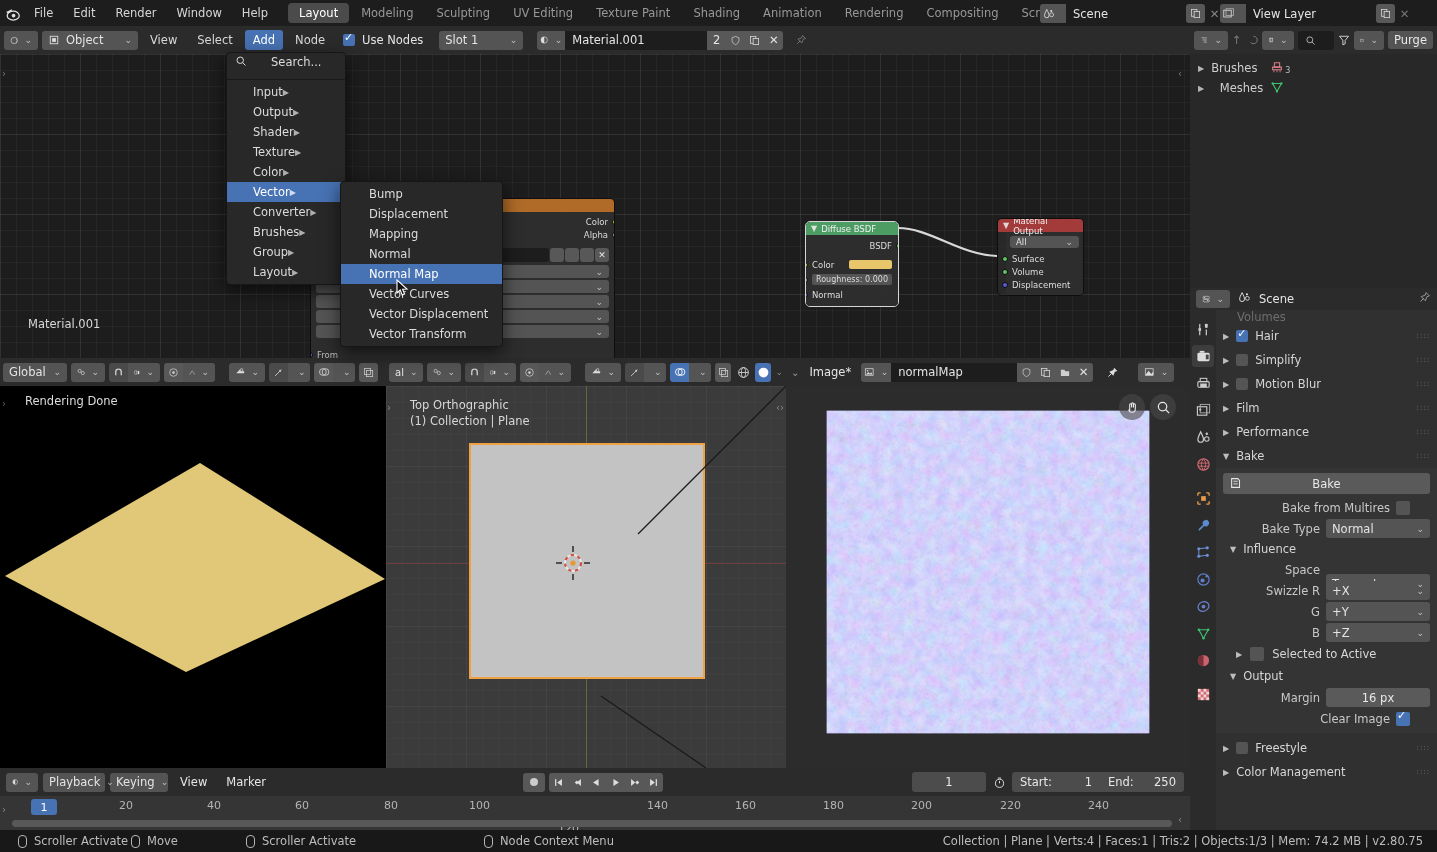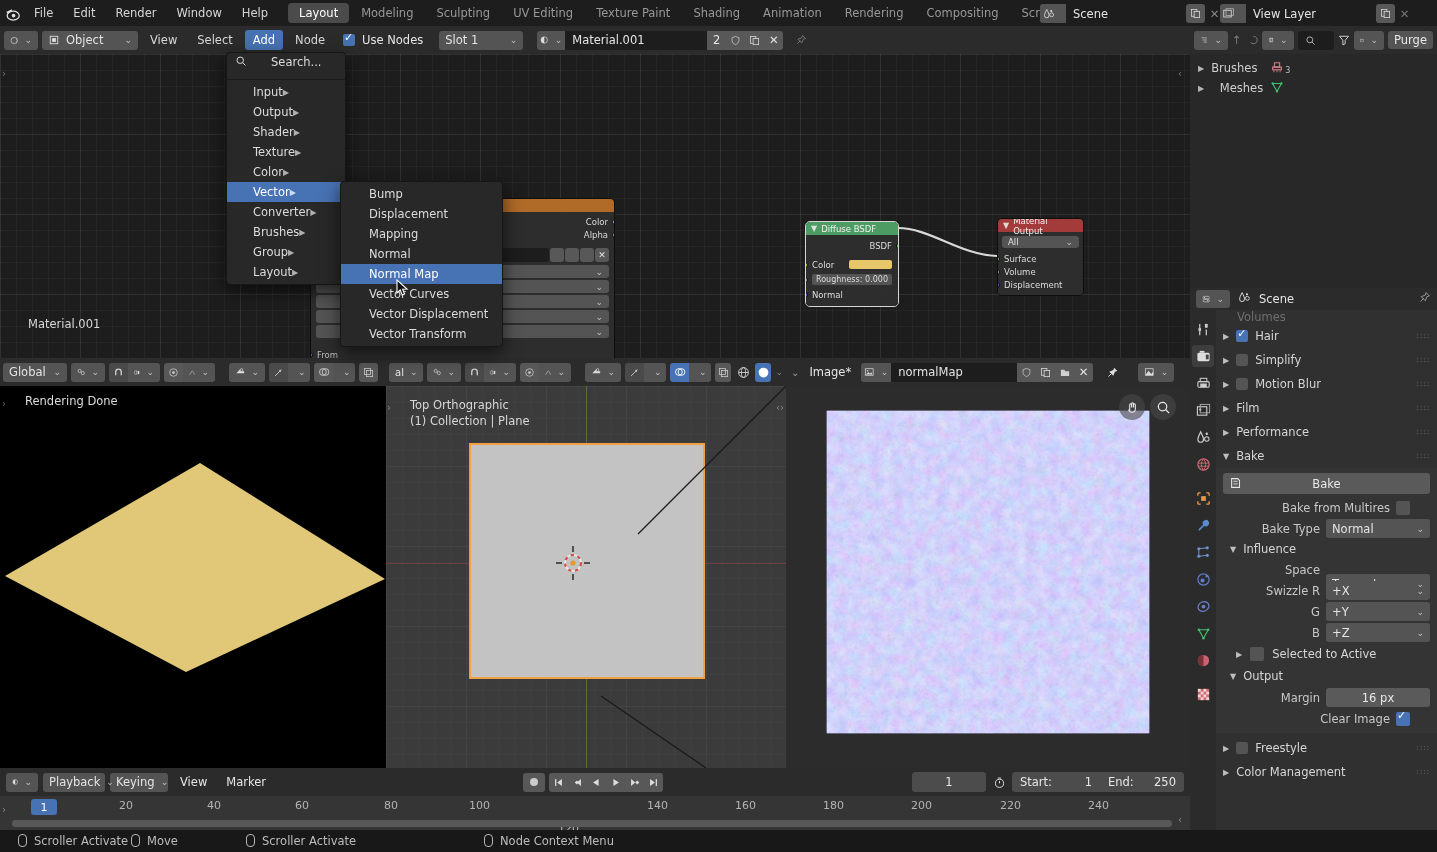--- a/index.html
+++ b/index.html
@@ -124,21 +124,21 @@
 
   
   #tlhdr { left:0; top:768px; width:1190px; height:28px; background:#2b2b2b;
            display:flex; align-items:center; gap:5px; padding:0 6px; }
   #tlbody { left:0; top:796px; width:1190px; height:34px; background:#353535; }
   .tick { position:absolute; top:3px; color:#b4b4b4; font-size:11px; }
 
   
   #status { left:0; top:830px; width:1437px; height:22px; background:#181818;
             display:flex; align-items:center; color:#bdbdbd; }
-  .sitem { display:flex; align-items:flex-start; gap:7px; }
+  .sitem { display:flex; align-items:flex-end; gap:7px; }
   .mouse { width:9px; height:13px; border:1.2px solid #b5b5b5; border-radius:4px; flex:none; }
 
   .vplabel { color:#d8d8d8; font-size:11.5px; }
 </style>
 </head>
 <body>
 
 <div id="app">
 
   <div id="topbar" class="abs">
@@ -360,21 +360,21 @@
           <span>Normal</span>
         </div>
       </div>
     </div>
 
     <div class="node" style="left:997px;top:164px;width:87px;">
       <div class="hd" style="background:#a33b3b;">
         <span class="tri">▼</span>
         <span>Material Output</span>
       </div>
-      <div class="body" style="padding-top:4px;">
+      <div class="body" style="padding-top:4px;margin-left:8px;">
         <div style="padding:0 4px;">
           <div class="drop" style="height:12px;font-size:8.5px;">
             <span>All</span>
               <span class="cv">⌄</span>
           </div>
         </div>
         <div style="height:4px;"></div>
         <div class="nrow">
           <span class="sock l s-green"></span>
             <span>Surface</span>
@@ -1198,15 +1198,16 @@
       <span>Move</span>
     </div>
     <div class="sitem abs" style="left:246px;">
       <span class="mouse"></span>
       <span>Scroller Activate</span>
     </div>
     <div class="sitem abs" style="left:484px;">
       <span class="mouse"></span>
       <span>Node Context Menu</span>
     </div>
+    <div class="abs" style="right:14px;">Collection | Plane | Verts:4 | Faces:1 | Tris:2 | Objects:1/3 | Mem: 74.2 MB | v2.80.75</div>
   </div>
 
 </div>
 
 </body></html>

